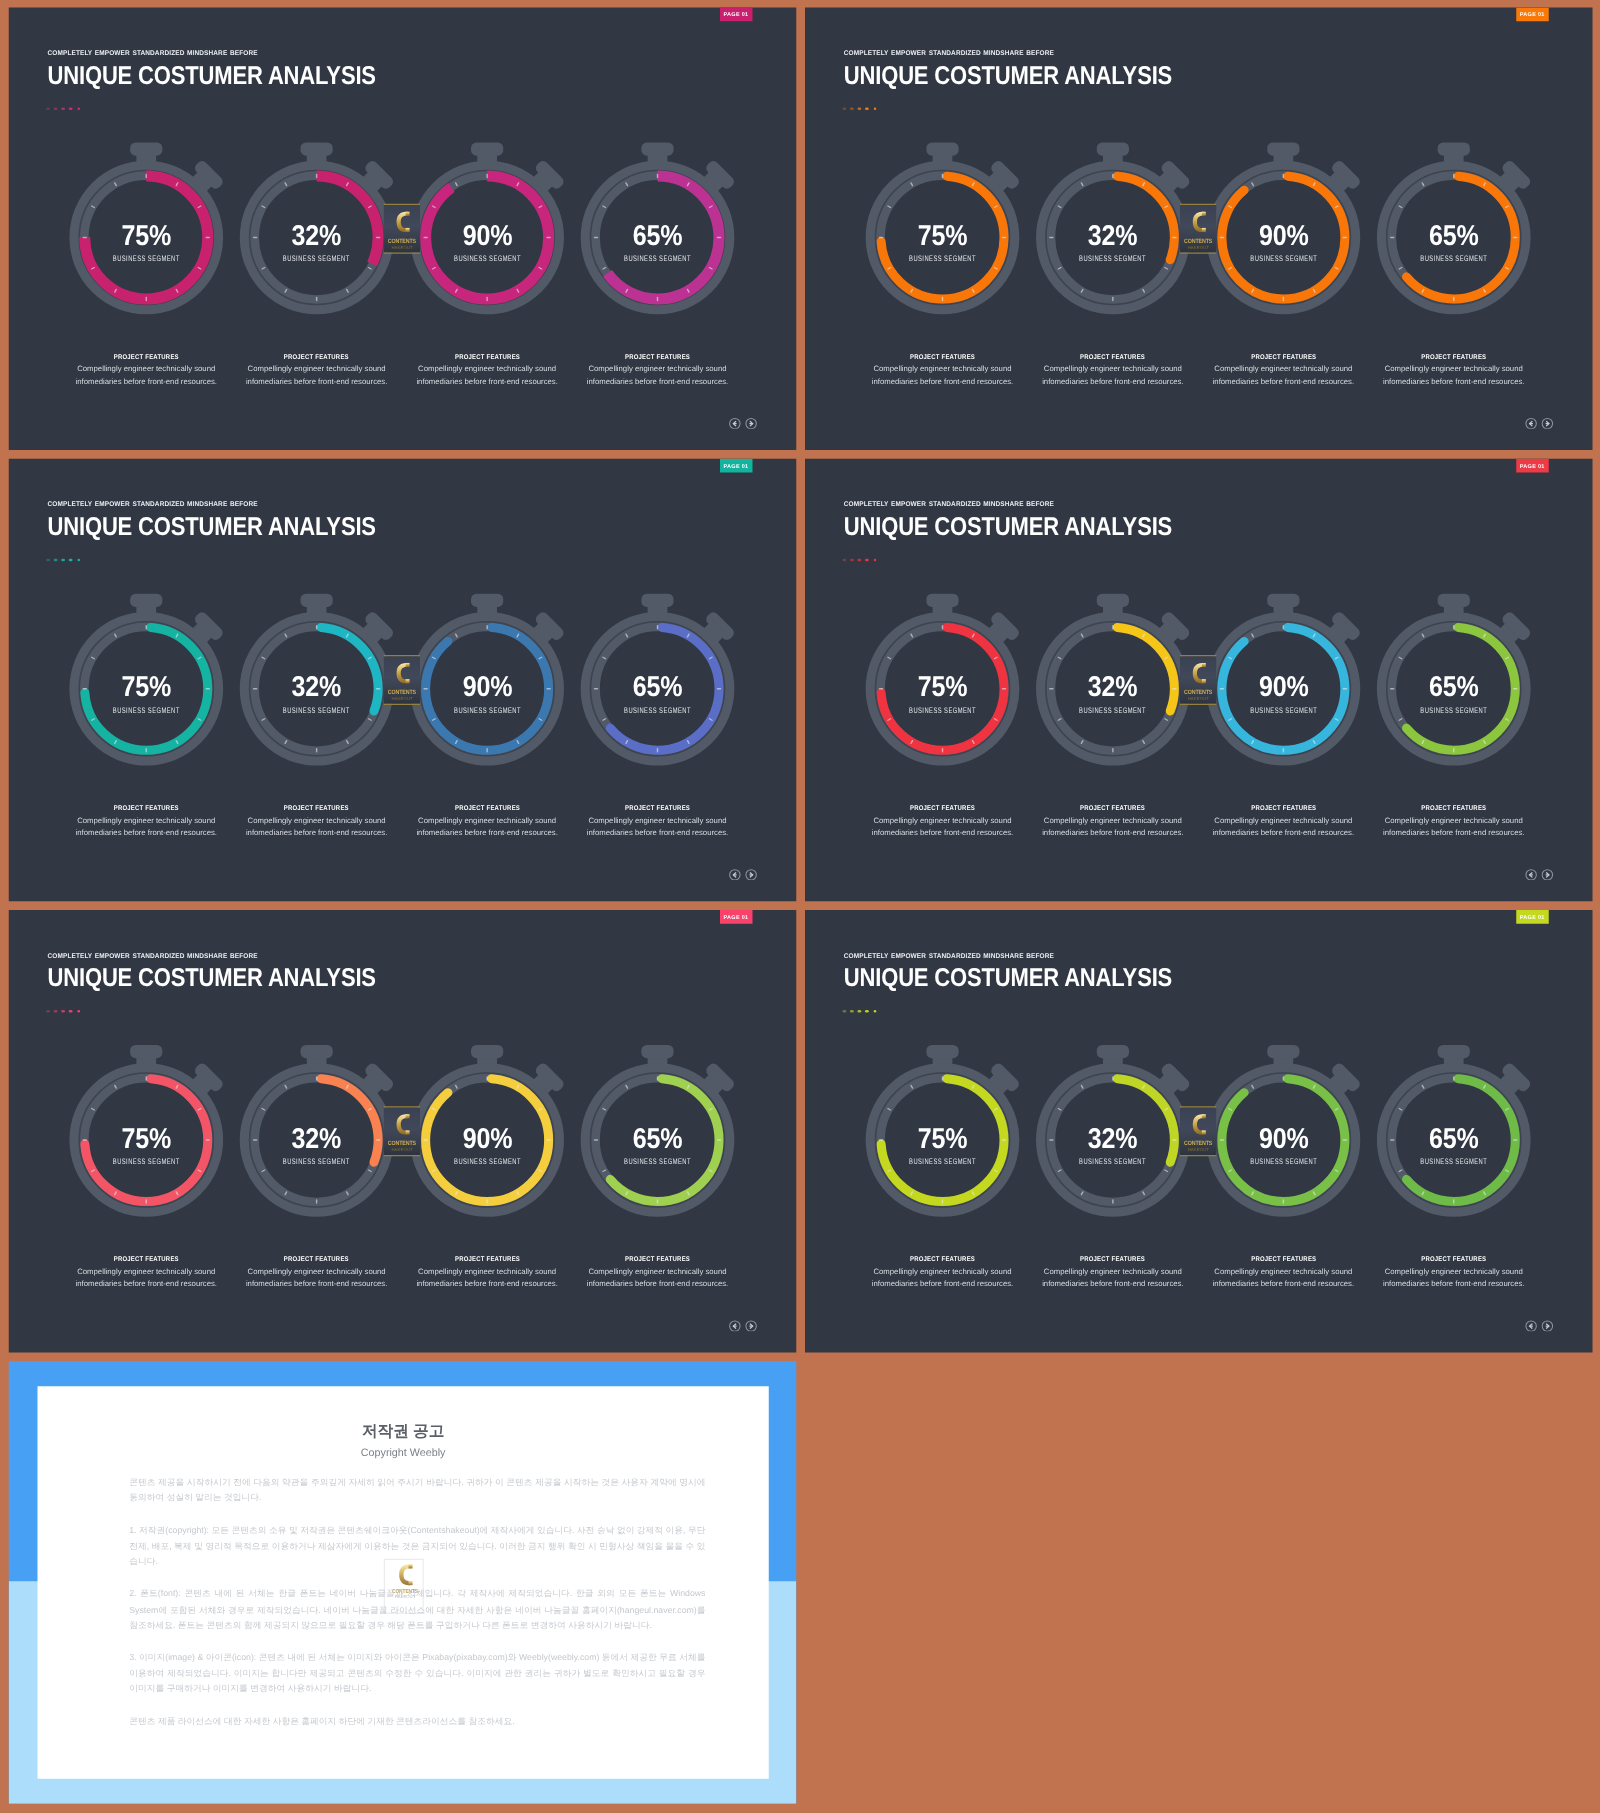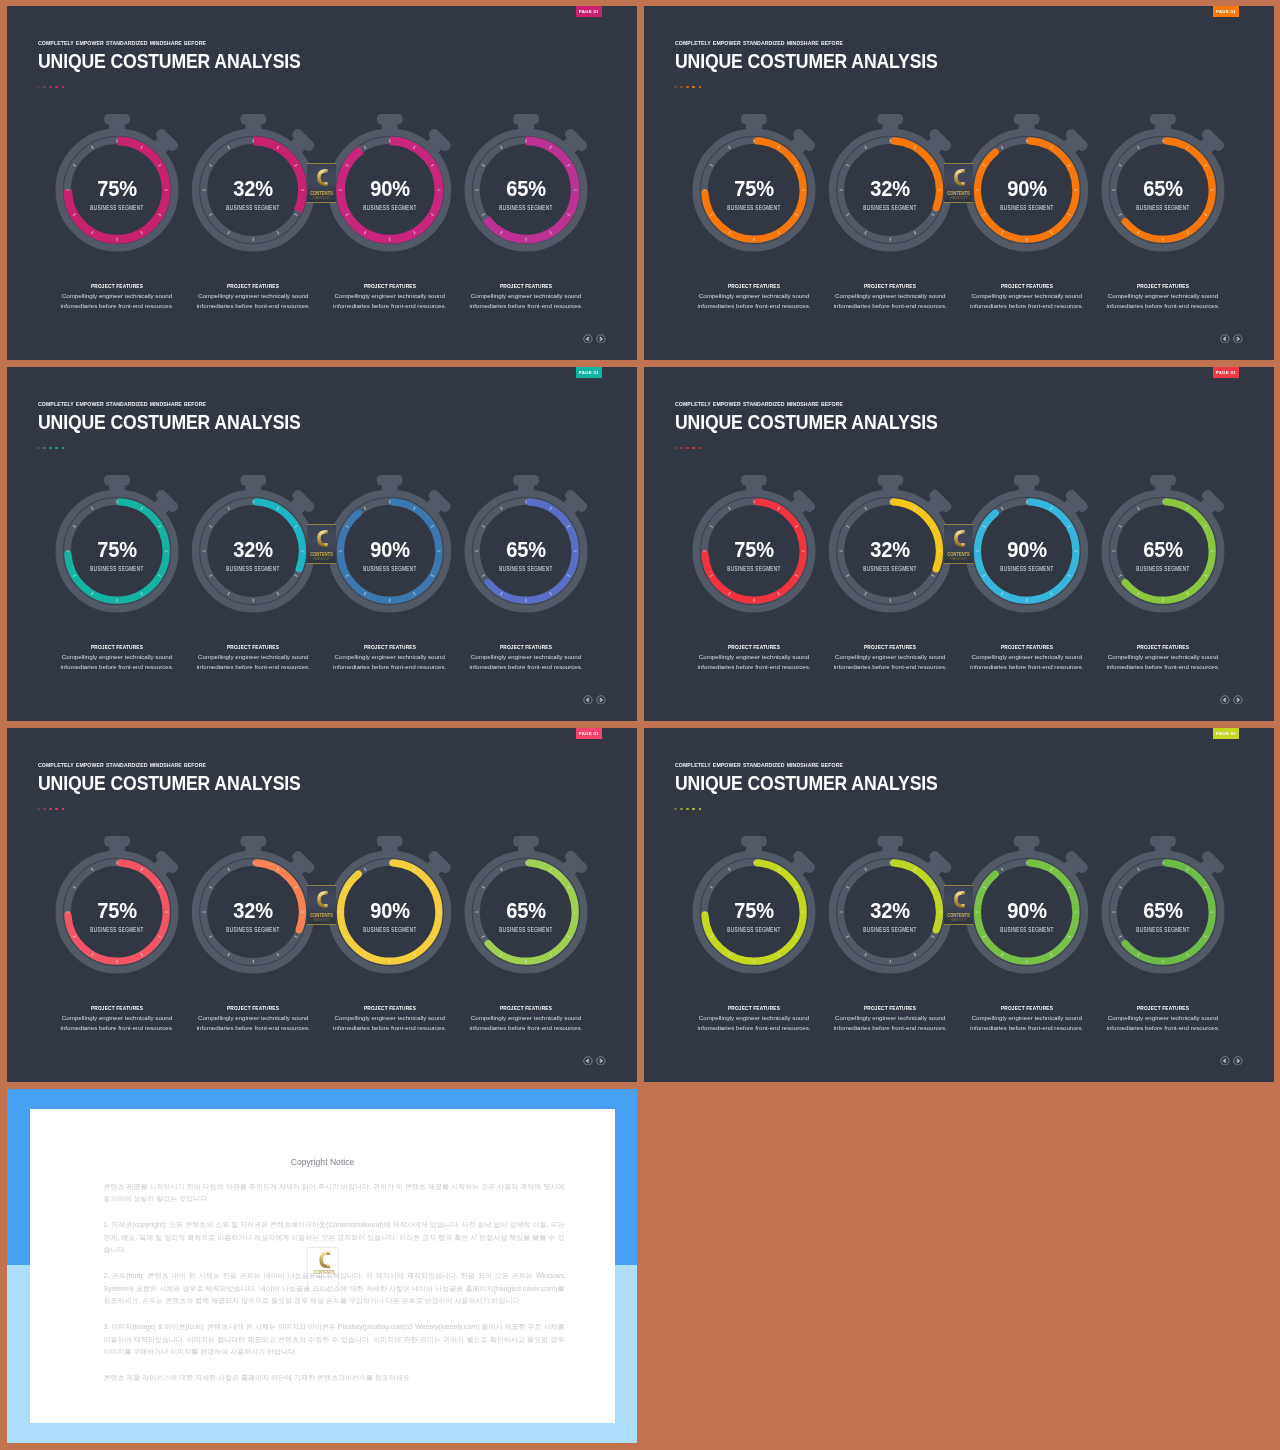--- a/index.html
+++ b/index.html
@@ -1040,21 +1040,22 @@
                 <stop offset="100%" stop-color="#8a6a26"></stop>
               </linearGradient>
             </defs>
             <path fill="url(#cgcw)" d="M22.8 4.2 C13.6 4.2 8.2 10.0 8.2 20 C8.2 30.0 13.6 35.8 22.8 35.8 L25 35.8 L25 29.4 L22.9 29.4 C17.6 29.4 14.8 26.1 14.8 20 C14.8 13.9 17.6 10.6 22.9 10.6 L25 10.6 L25 4.2 Z"></path>
             <rect x="22.3" y="4.2" width="6.2" height="6.4" fill="url(#cgcw)"></rect>
             <rect x="22.3" y="29.4" width="6.2" height="6.4" fill="url(#cgcw)"></rect>
           </svg></div>
       <div style="position:absolute;left:0;top:22px;width:32px;text-align:center;font-size:4.6px;line-height:5px;font-weight:700;color:#b79a4b;letter-spacing:-.1px;transform:scaleX(.85)">CONTENTS</div>
       <div style="position:absolute;left:0;top:27px;width:32px;text-align:center;font-size:3.4px;line-height:4px;color:#b4b8bd">HAKEOUT</div>
     </div>
-    <div style="position:absolute;left:0;top:47.5px;width:585px;text-align:center;font-size:8.6px;line-height:10px;color:#7b8089">Copyright Notice</div>
+    <div style="position:absolute;left:0;top:29px;width:585px;text-align:center;font-size:12.5px;line-height:14px;font-weight:700;color:#5a5f68">저작권 공고</div>
+    <div style="position:absolute;left:0;top:47.5px;width:585px;text-align:center;font-size:8.6px;line-height:10px;color:#7b8089">Copyright Weebly</div>
     <div style="position:absolute;left:73.4px;top:71.5px;width:461px;font-size:7px;line-height:12.5px;color:#c4c8ce;text-align:justify">
       <p style="margin:0 0 13.5px 0">콘텐츠 제공을 시작하시기 전에 다음의 약관을 주의깊게 자세히 읽어 주시기 바랍니다. 귀하가 이 콘텐츠 제공을 시작하는 것은 사용자 계약에 명시에 동의하여 성실히 알리는 것입니다.</p>
       <p style="margin:0 0 13.5px 0">1. 저작권(copyright): 모든 콘텐츠의 소유 및 저작권은 콘텐츠쉐이크아웃(Contentshakeout)에 제작사에게 있습니다. 사전 승낙 없이 강제적 이용, 무단전제, 배포, 복제 및 영리적 목적으로 이용하거나 제삼자에게 이용하는 것은 금지되어 있습니다. 이러한 금지 행위 확인 시 민형사상 책임을 물을 수 있습니다.</p>
       <p style="margin:0 0 13.5px 0">2. 폰트(font): 콘텐츠 내에 된 서체는 한글 폰트는 네이버 나눔글꼴과 서체입니다. 각 제작사에 제작되었습니다. 한글 외의 모든 폰트는 Windows System에 포함된 서체와 경우로 제작되었습니다. 네이버 나눔글꼴 라이선스에 대한 자세한 사항은 네이버 나눔글꼴 홈페이지(hangeul.naver.com)를 참조하세요. 폰트는 콘텐츠의 함께 제공되지 않으므로 필요할 경우 해당 폰트를 구입하거나 다른 폰트로 변경하여 사용하시기 바랍니다.</p>
       <p style="margin:0 0 13.5px 0">3. 이미지(image) &amp; 아이콘(icon): 콘텐츠 내에 된 서체는 이미지와 아이콘은 Pixabay(pixabay.com)와 Weebly(weebly.com) 등에서 제공한 무료 서체를 이용하여 제작되었습니다. 이미지는 합니다만 제공되고 콘텐츠의 수정한 수 있습니다. 이미지에 관한 권리는 귀하가 별도로 확인하시고 필요할 경우 이미지를 구매하거나 이미지를 변경하여 사용하시기 바랍니다.</p>
       <p style="margin:0 0 13.5px 0">콘텐츠 제품 라이선스에 대한 자세한 사항은 홈페이지 하단에 기재한 콘텐츠라이선스를 참조하세요.</p>
     </div>
   </div>
 </div>
 

